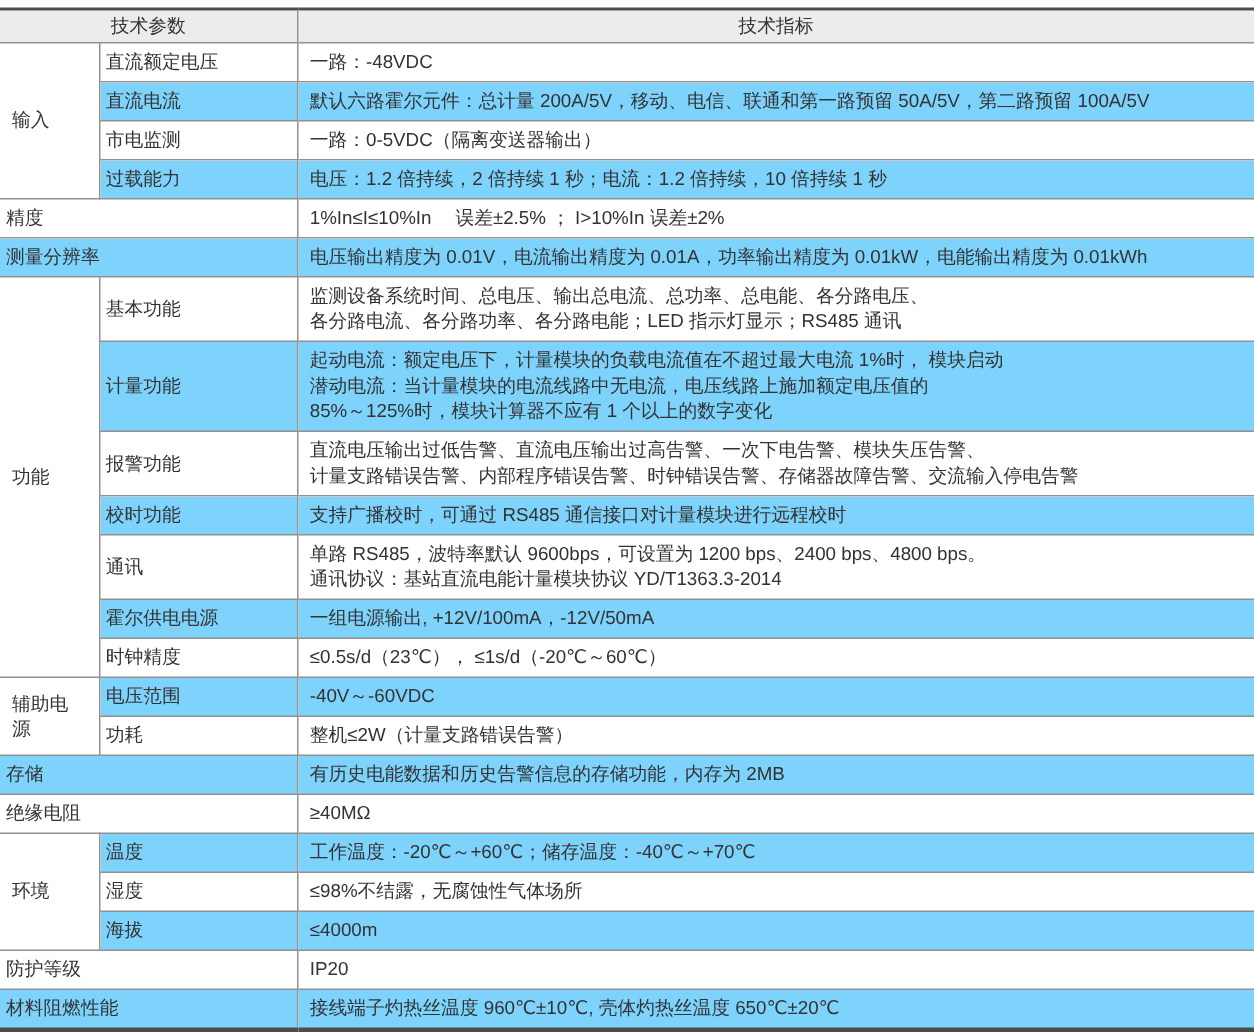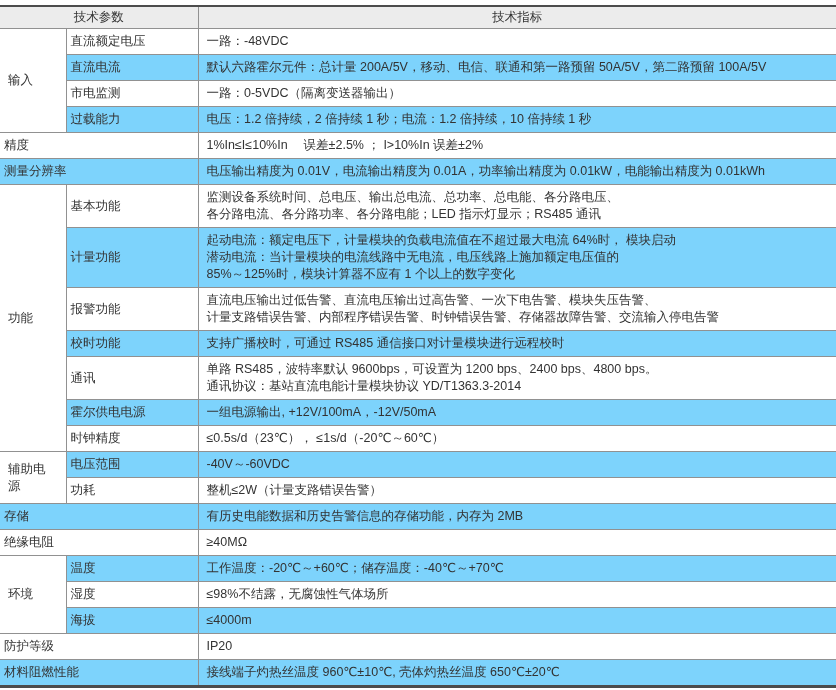--- a/index.html
+++ b/index.html
@@ -90,21 +90,21 @@
           <td class="value-cell">电压输出精度为 0.01V，电流输出精度为 0.01A，功率输出精度为 0.01kW，电能输出精度为 0.01kWh</td>
         </tr>
         <tr>
           <td rowspan="7" class="group-cell">功能</td>
           <td class="label-cell">基本功能</td>
           <td class="value-cell">监测设备系统时间、总电压、输出总电流、总功率、总电能、各分路电压、
 各分路电流、各分路功率、各分路电能；LED 指示灯显示；RS485 通讯</td>
         </tr>
         <tr class="shaded">
           <td class="label-cell">计量功能</td>
-          <td class="value-cell">起动电流：额定电压下，计量模块的负载电流值在不超过最大电流 64%时， 模块启动
+          <td class="value-cell">起动电流：额定电压下，计量模块的负载电流值在不超过最大电流 1%时， 模块启动
 潜动电流：当计量模块的电流线路中无电流，电压线路上施加额定电压值的
 85%～125%时，模块计算器不应有 1 个以上的数字变化</td>
         </tr>
         <tr>
           <td class="label-cell">报警功能</td>
           <td class="value-cell">直流电压输出过低告警、直流电压输出过高告警、一次下电告警、模块失压告警、
 计量支路错误告警、内部程序错误告警、时钟错误告警、存储器故障告警、交流输入停电告警</td>
         </tr>
         <tr class="shaded">
           <td class="label-cell">校时功能</td>

